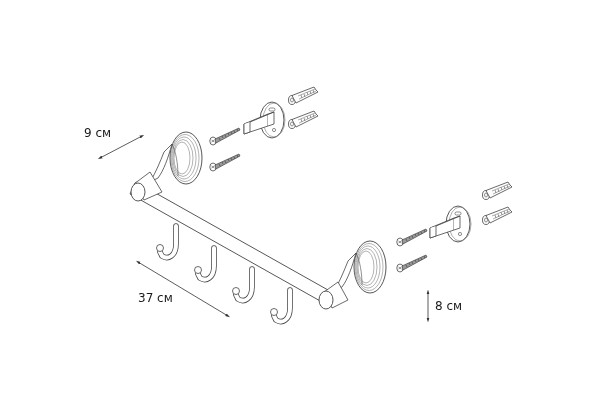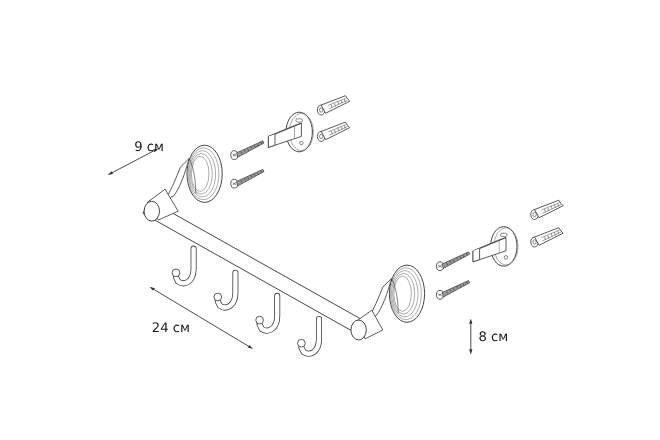--- a/index.html
+++ b/index.html
@@ -99,15 +99,15 @@
     <path d="M134,184 L150,172 L162,192 L144,200 z" fill="#fff" stroke="#444" stroke-width="0.8"></path>
     <ellipse cx="138" cy="192" rx="7" ry="9" fill="#fff" stroke="#444" stroke-width="0.9"></ellipse>
 
     <use href="#flange" x="370" y="267"></use>
 
     <path d="M324,292 L338,282 L348,300 L332,308 z" fill="#fff" stroke="#444" stroke-width="0.8"></path>
     <ellipse cx="326" cy="300" rx="7" ry="9" fill="#fff" stroke="#444" stroke-width="0.9"></ellipse>
   </g>
 </svg>
 
-<span class="dim-label" style="left:84px; top:126px;margin-left:38px;">9 см</span>
-<span class="dim-label" style="left:138px; top:291px;">24 см</span>
+<span class="dim-label" style="left:84px; top:126px;">9 см</span>
+<span class="dim-label" style="left:138px; top:291px;">37 см</span>
 <span class="dim-label" style="left:435px; top:299px;">8 см</span>
 
 </body></html>

